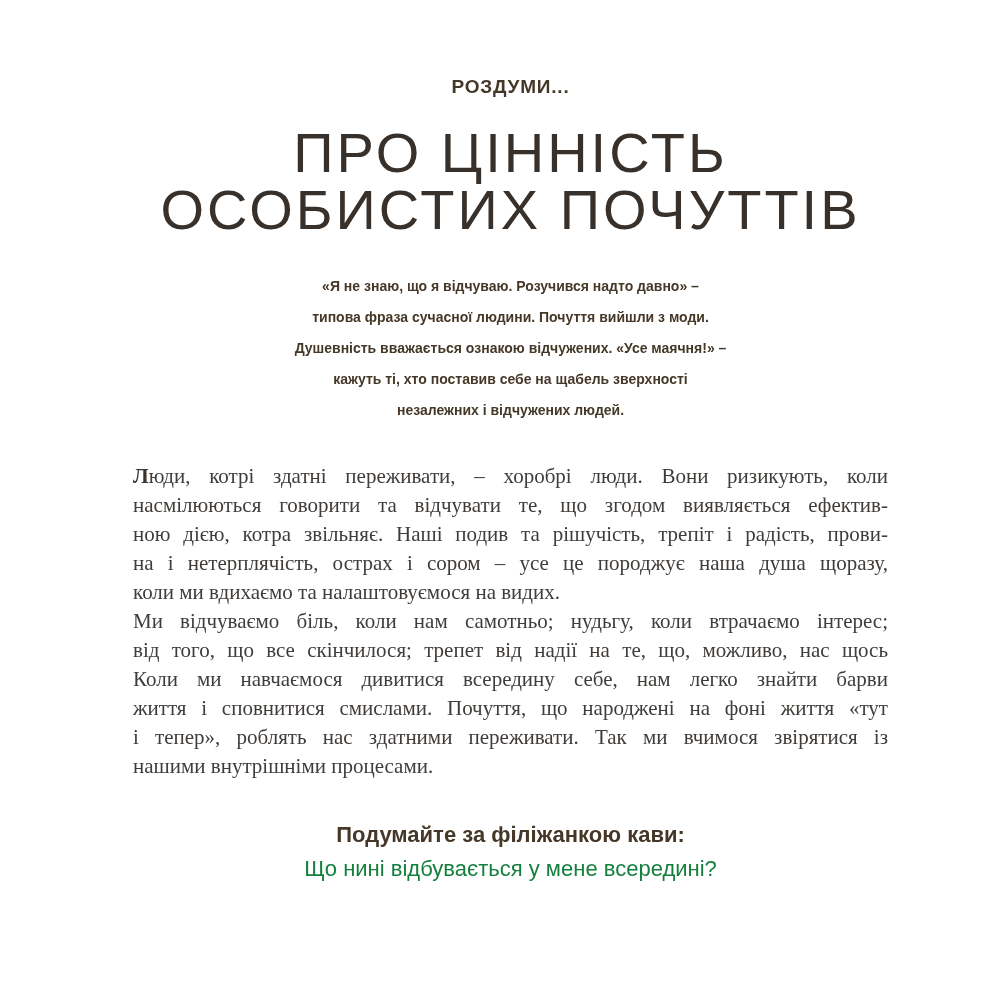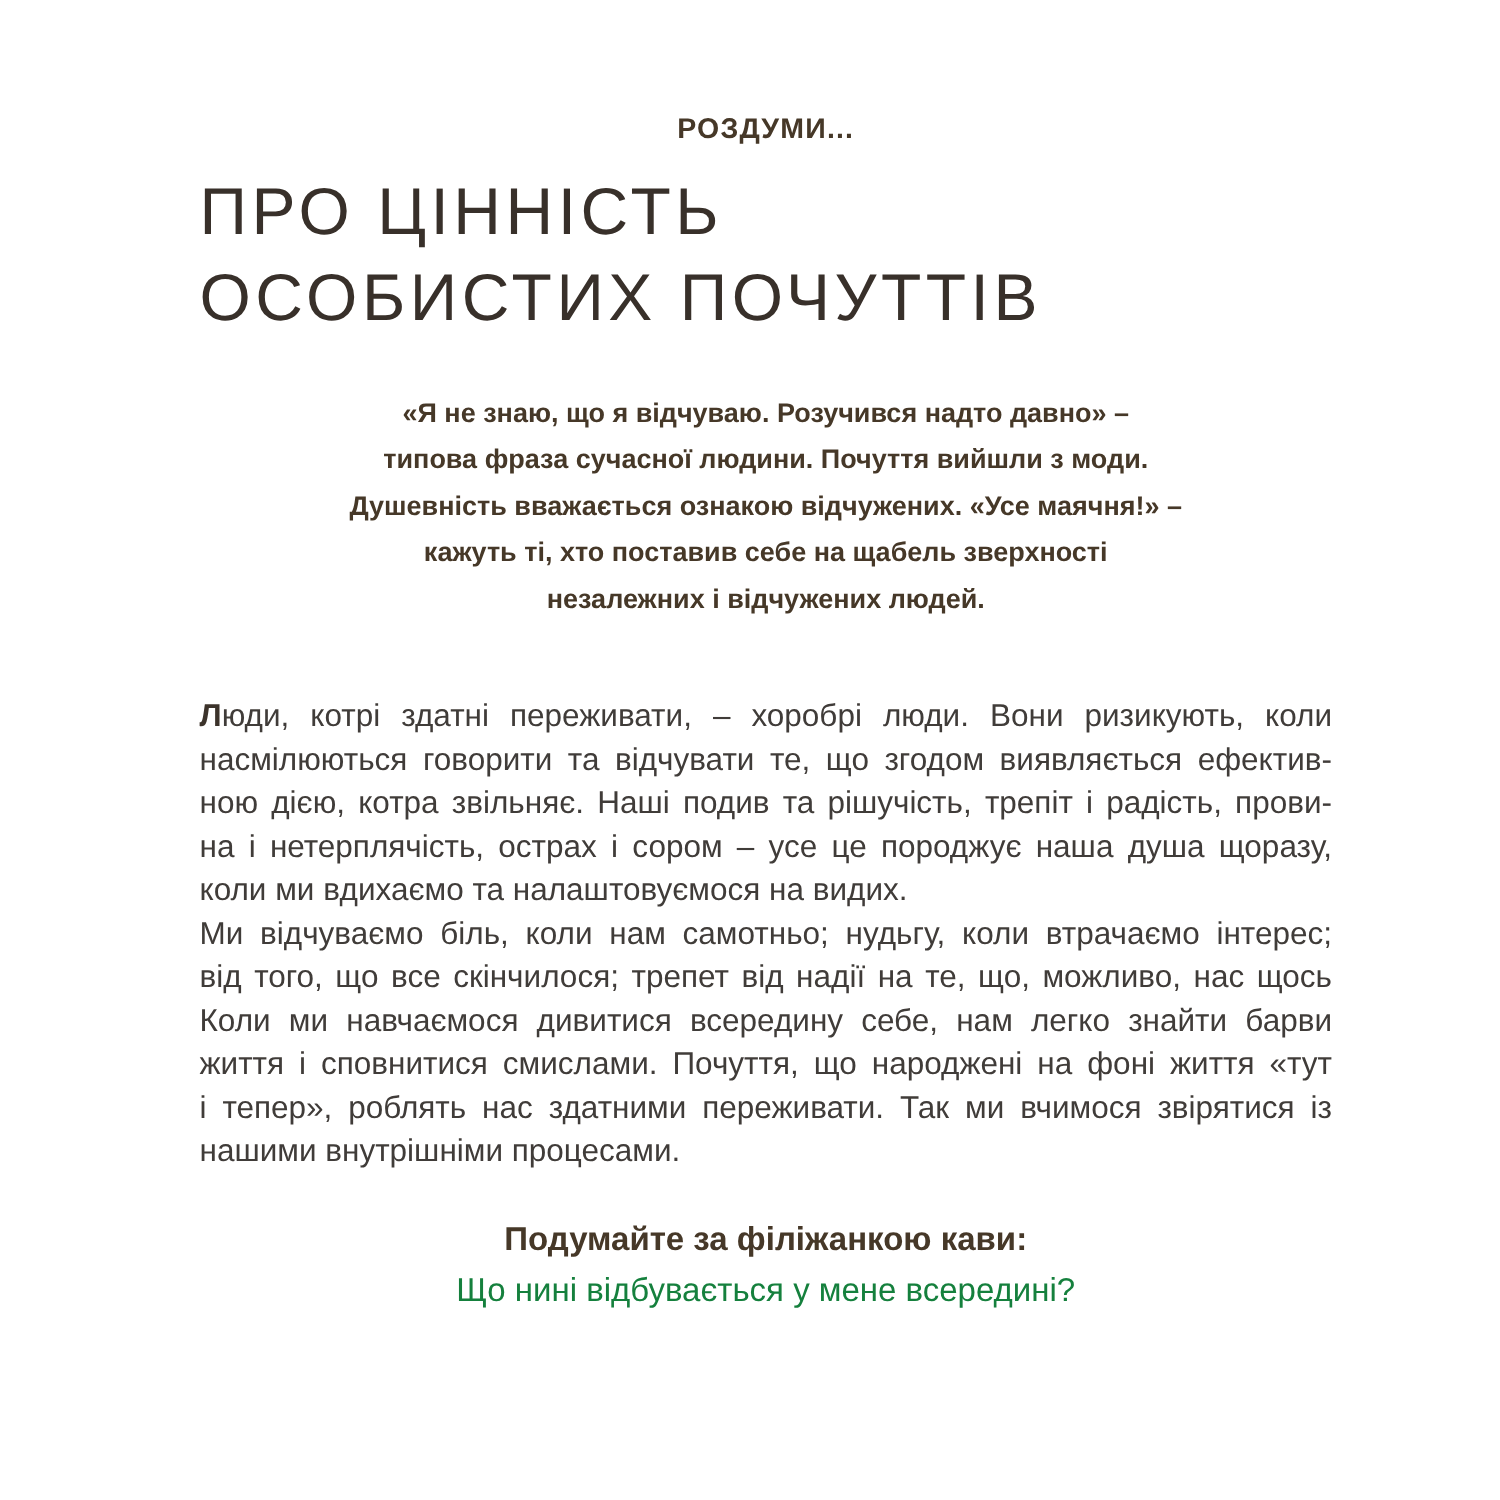--- a/index.html
+++ b/index.html
@@ -21,56 +21,58 @@
     padding: 76px 112px 0 133px;
   }
   .kicker {
     text-align: center;
     font-weight: bold;
     font-size: 19px;
     letter-spacing: 0.8px;
     color: #463828;
   }
   .title {
-    margin: 15px 0 0 0;
+    margin: 26px 0 0 0;
+    text-align: center;
     font-weight: 300;
-    font-size: 44px;
+    font-size: 56px;
     line-height: 57px;
     letter-spacing: 3px;
     color: #38302a;
   }
   .title .title-line { display: block; }
   .intro {
     margin: 33px auto 0 auto;
     max-width: 720px;
     text-align: center;
     font-weight: bold;
-    font-size: 18px;
+    font-size: 14px;
     line-height: 31px;
     color: #463828;
   }
   .body-text {
-    margin-top: 48px;
+    margin-top: 36px;
     font-size: 21px;
     line-height: 29px;
     color: #403c39;
+    font-family: Liberation Serif, serif;
   }
   .body-text .line {
     text-align: left;
   }
   .body-text .line.just {
     text-align: justify;
     text-align-last: justify;
   }
   .body-text b.lead {
     font-weight: bold;
     color: #3c332b;
   }
   .coffee {
-    margin-top: 28px;
+    margin-top: 38px;
     text-align: center;
   }
   .coffee-title {
     font-weight: bold;
     font-size: 22px;
     line-height: 32px;
     color: #463828;
   }
   .coffee-q {
     font-size: 22px;

